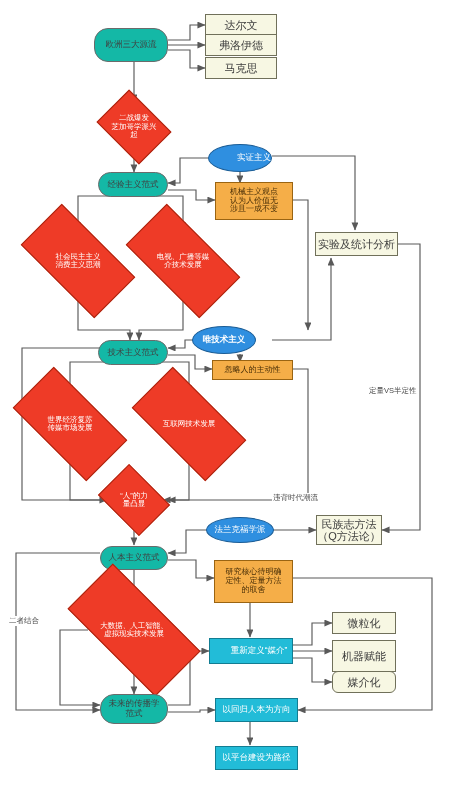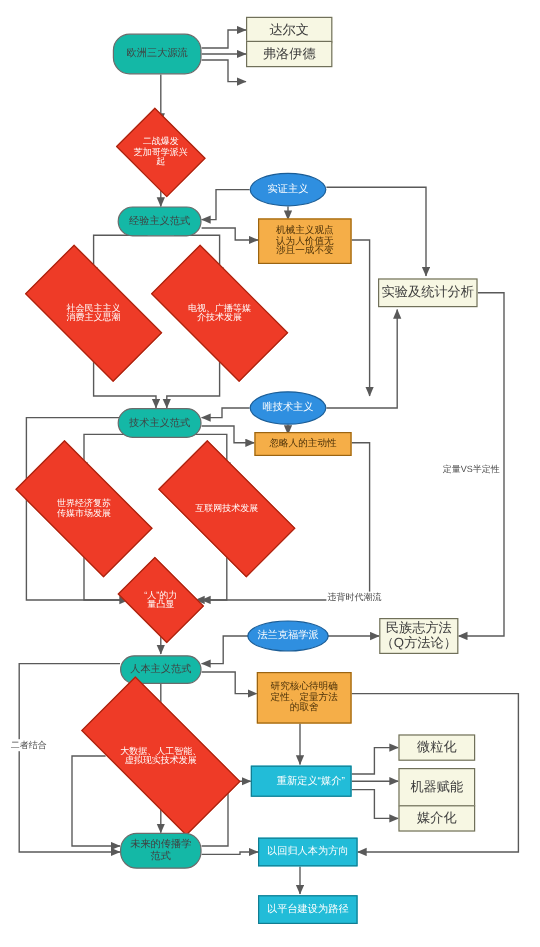--- a/index.html
+++ b/index.html
@@ -202,29 +202,32 @@
   </div>
 
   <div class="node n-pale" style="left:205px; top:14px; width:72px; height:22px;">
     <span>达尔文</span>
   </div>
 
   <div class="node n-pale" style="left:205px; top:34px; width:72px; height:22px;">
     <span>弗洛伊德</span>
   </div>
 
+  <div class="node n-pale" style="left:205px; top:57px; width:72px; height:22px;">
+    <span>马克思</span>
+  </div>
 
   <div class="node n-diamond" style="left:104px; top:104px; width:60px; height:46px;">
     <span class="dshape"></span>
     <span class="dtext">二战爆发
 芝加哥学派兴
 起</span>
   </div>
 
-  <div class="node n-ellipse" style="left:208px; top:144px; width:64px; height:28px;">
+  <div class="node n-ellipse" style="left:208px; top:144px; width:64px; height:28px;justify-content:flex-end;">
     <span>实证主义</span>
   </div>
 
   <div class="node n-rounded" style="left:98px; top:172px; width:70px; height:25px;">
     <span>经验主义范式</span>
   </div>
 
   <div class="node n-orange" style="left:215px; top:182px; width:78px; height:38px;">
     <span>机械主义观点
 认为人价值无
@@ -240,21 +243,21 @@
     <span class="dtext">社会民主主义
 消费主义思潮</span>
   </div>
 
   <div class="node n-diamond" style="left:131px; top:232px; width:104px; height:58px;">
     <span class="dshape"></span>
     <span class="dtext">电视、广播等媒
 介技术发展</span>
   </div>
 
-  <div class="node n-ellipse" style="left:208px; top:326px; width:64px; height:28px;">
+  <div class="node n-ellipse" style="left:192px; top:326px; width:64px; height:28px;font-weight:bold;">
     <span>唯技术主义</span>
   </div>
 
   <div class="node n-rounded" style="left:98px; top:340px; width:70px; height:25px;">
     <span>技术主义范式</span>
   </div>
 
   <div class="node n-orange" style="left:212px; top:360px; width:81px; height:20px;">
     <span>忽略人的主动性</span>
   </div>
@@ -311,21 +314,21 @@
   </div>
 
   <div class="node n-pale" style="left:332px; top:612px; width:64px; height:22px;">
     <span>微粒化</span>
   </div>
 
   <div class="node n-pale" style="left:332px; top:640px; width:64px; height:32px;">
     <span>机器赋能</span>
   </div>
 
-  <div class="node n-pale" style="left:332px; top:671px; width:64px; height:22px;">
+  <div class="node n-pale" style="left:332px; top:671px; width:64px; height:22px;border-radius:6px;">
     <span>媒介化</span>
   </div>
 
   <div class="node n-cyan" style="left:215px; top:698px; width:83px; height:24px;">
     <span>以回归人本为方向</span>
   </div>
 
   <div class="node n-cyan" style="left:215px; top:746px; width:83px; height:24px;">
     <span>以平台建设为路径</span>
   </div>

